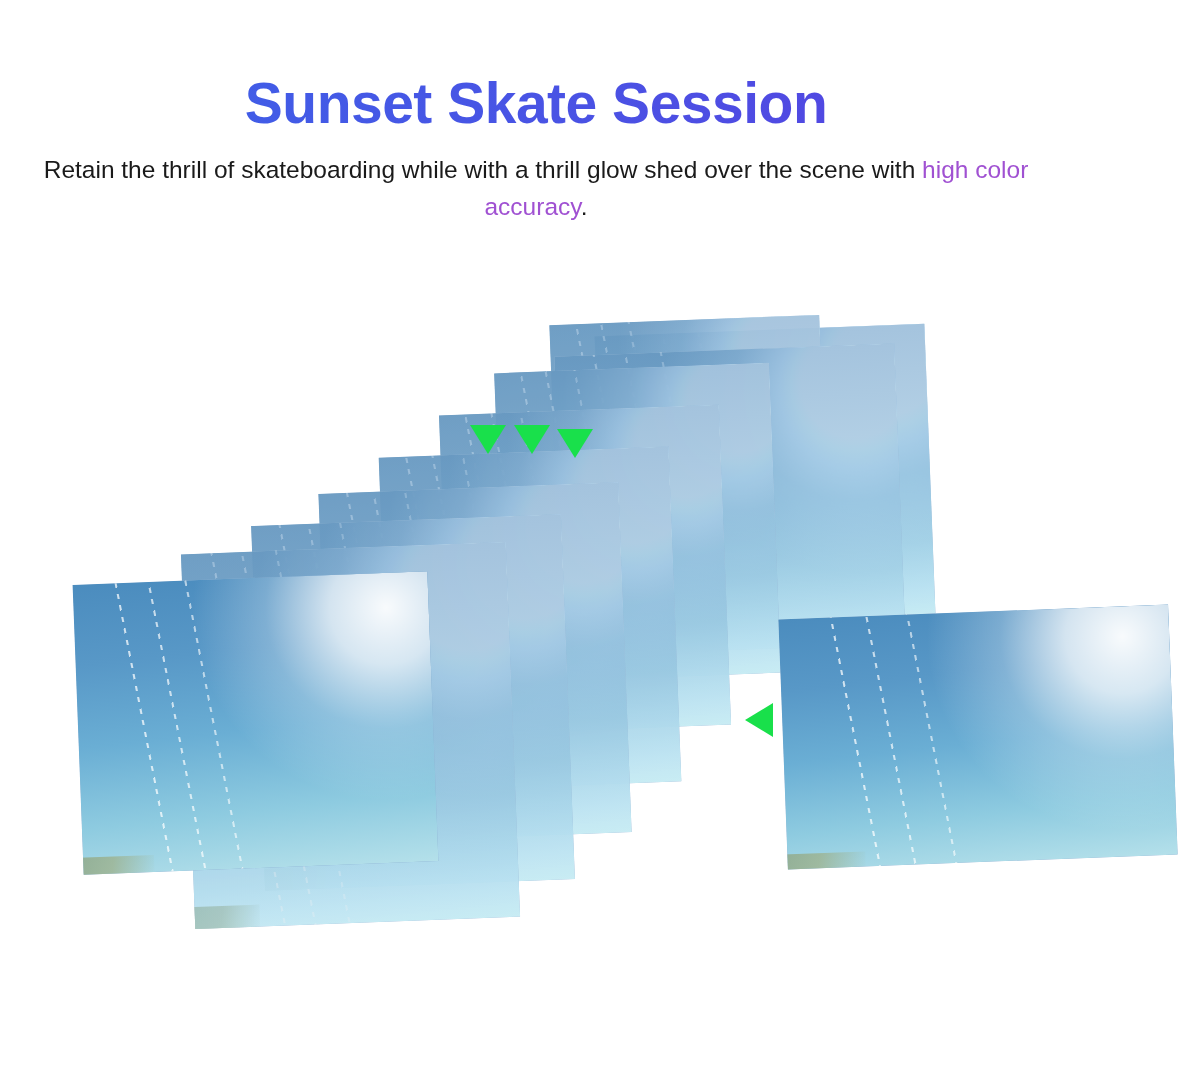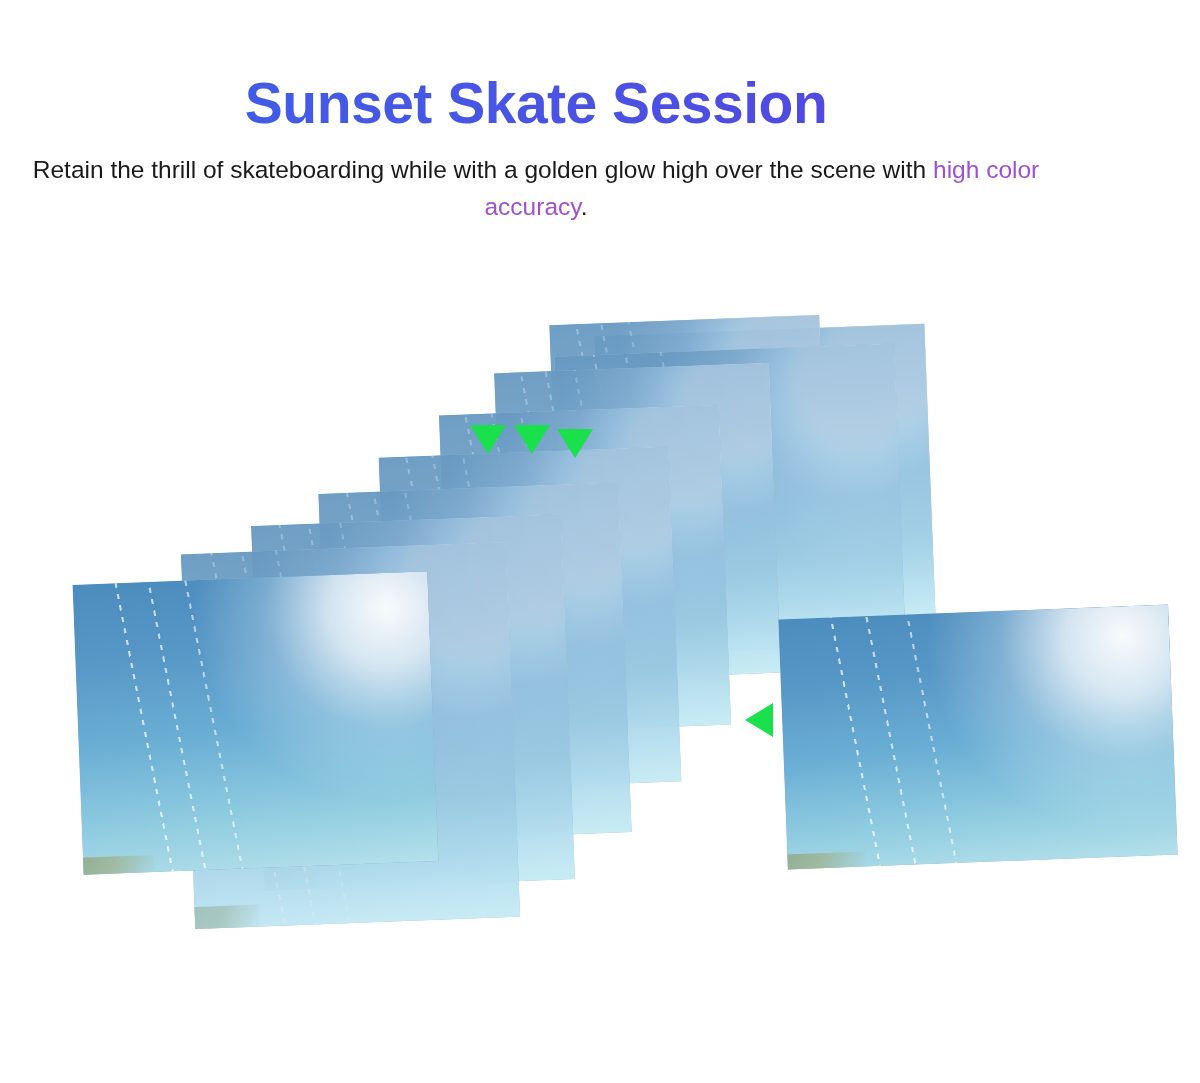--- a/index.html
+++ b/index.html
@@ -198,21 +198,21 @@
     border-bottom: 17px solid transparent;
     border-right: 28px solid #19e04b;
   }
 </style>
 </head>
 <body>
 
 <div class="header">
   <h1 class="page-title">Sunset Skate Session</h1>
   <p class="page-subtitle">
-    <span>Retain the thrill of skateboarding while with a golden glow high over the scene with </span><span class="highlight-phrase">high color accuracy</span><span>.</span>
+    <span>Retain the thrill of skateboarding while with a thrill glow shed over the scene with </span><span class="highlight-phrase">high color accuracy</span><span>.</span>
   </p>
 </div>
 
 <div class="stage" id="stage">
     <div class="frame ghost" style="left: 600px; top: 330px; width: 330px; height: 290px; z-index: 1; transform: rotate(-2.2deg);">
       <div class="photo"></div>
       <div class="lines"></div>
       <div class="surfer">
         <div class="kite"></div>
         <div class="bar"></div>

